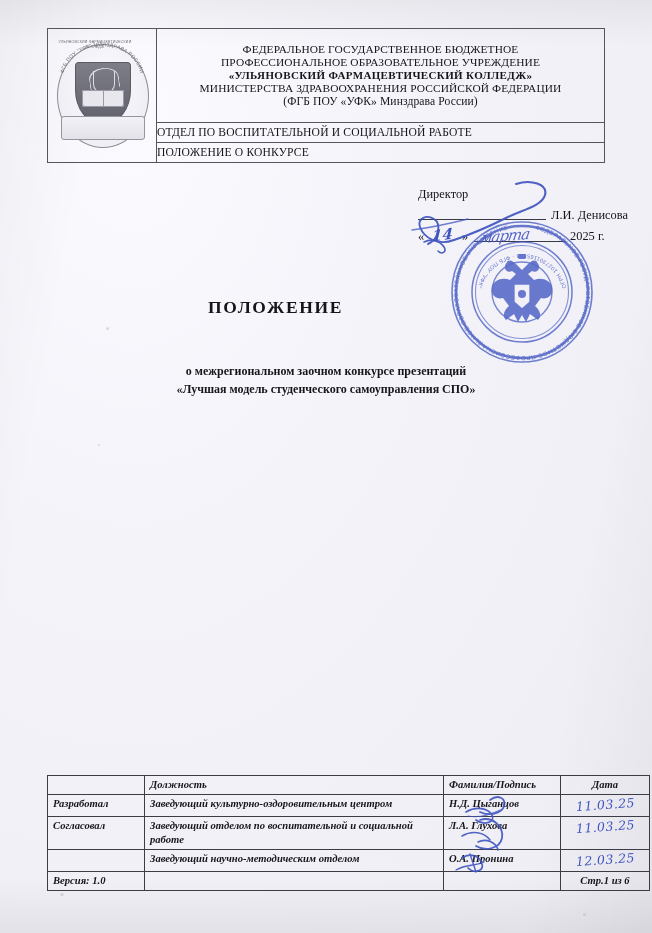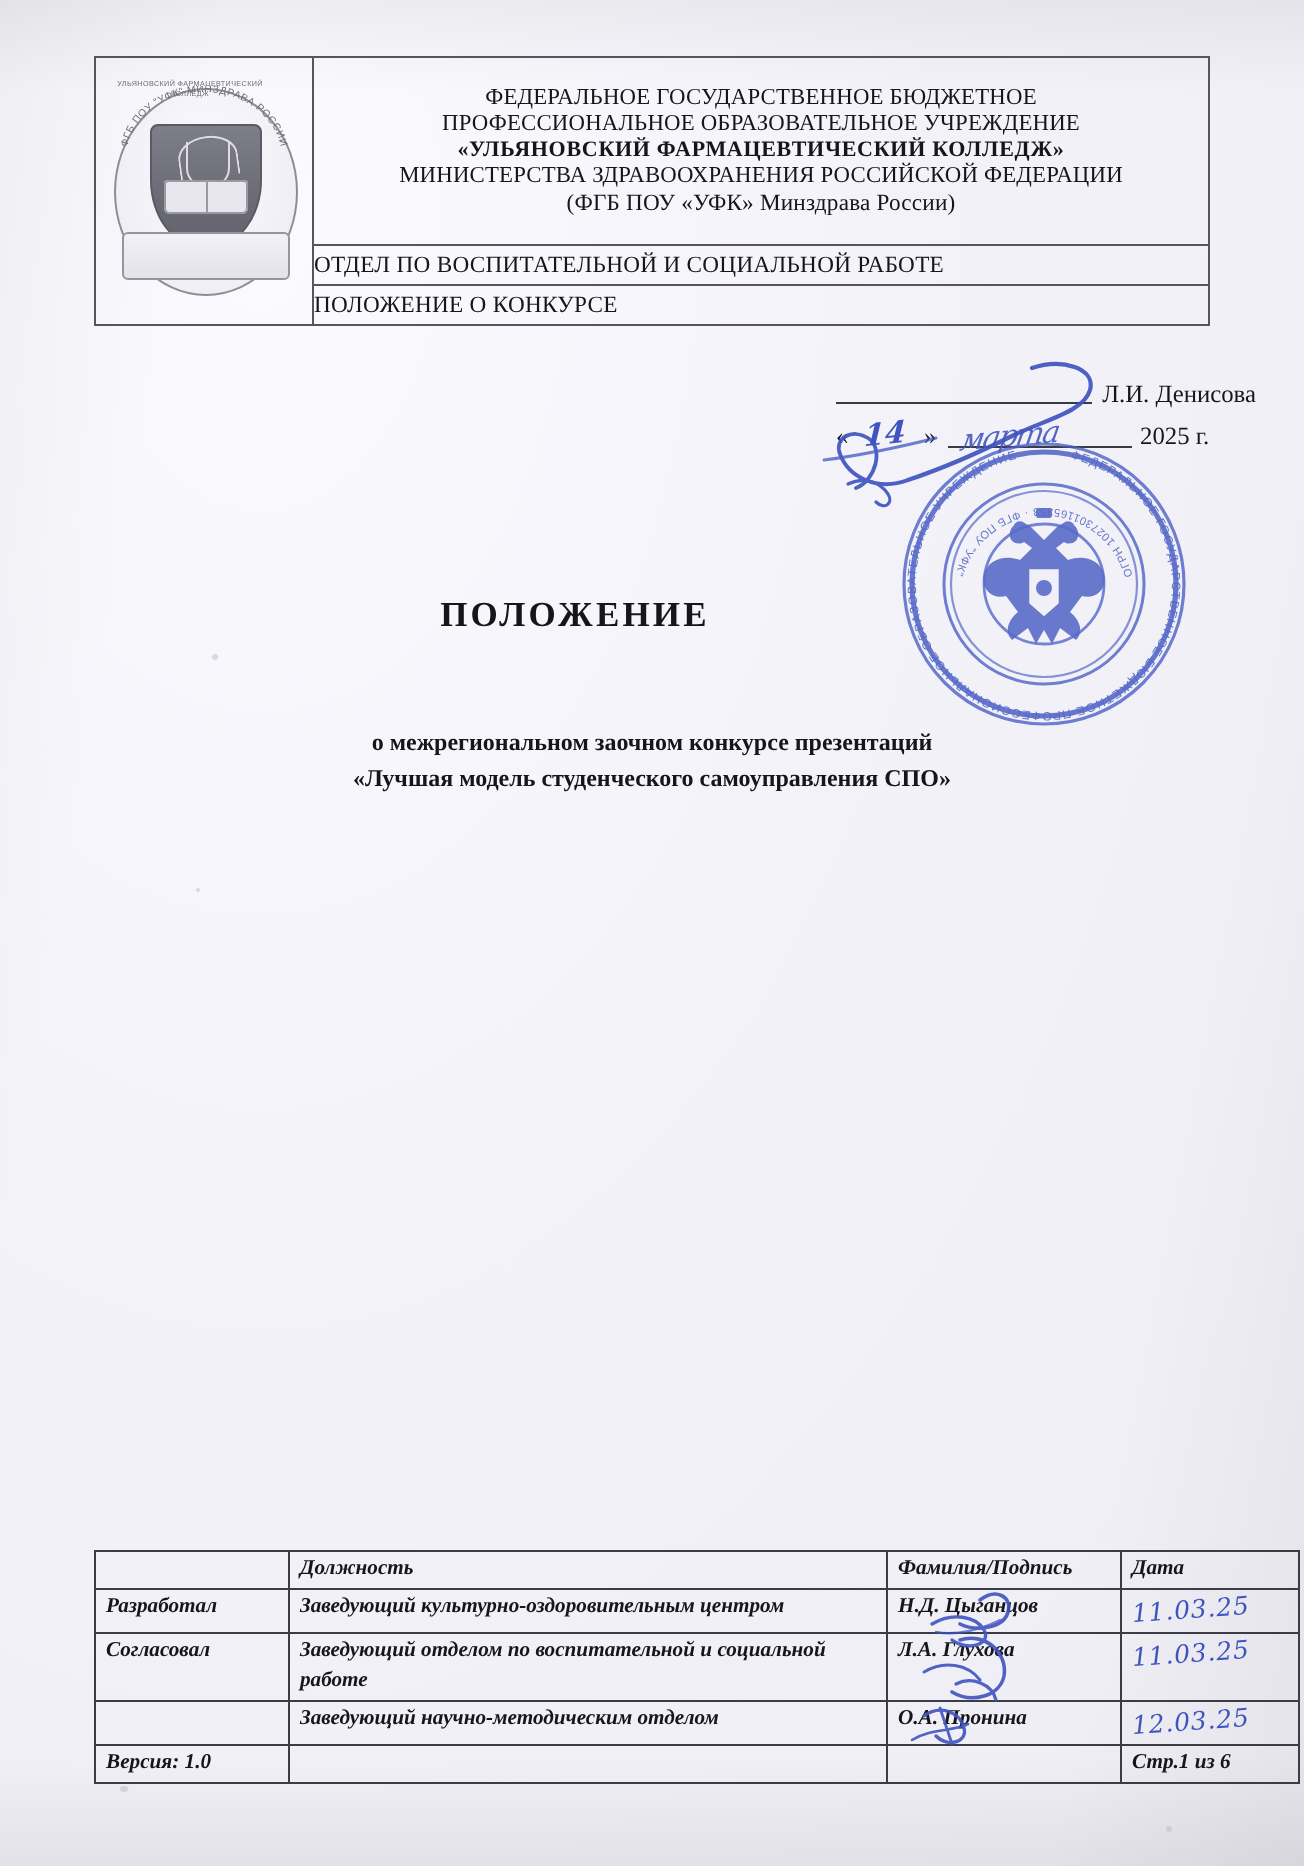--- a/index.html
+++ b/index.html
@@ -265,21 +265,21 @@
     width: 156px;
     height: 156px;
     z-index: 5;
     pointer-events: none;
     opacity: 0.93;
   }
 
   
   .doc-title {
     position: absolute;
-    left: 12px;
+    left: 0;
     top: 297px;
     width: 551px;
     text-align: center;
     font-size: 17.5px;
     font-weight: bold;
     letter-spacing: 1.6px;
     z-index: 2;
   }
   .doc-subtitle {
     position: absolute;
@@ -310,21 +310,21 @@
     font-size: 10.6px;
     font-style: italic;
     font-weight: bold;
     vertical-align: top;
     line-height: 1.34;
     position: relative;
   }
   .c-role   { width: 86px; }
   .c-pos    { width: 288px; }
   .c-name   { width: 106px; }
-  .c-date   { width: 78px; }
+  .c-date   { width: 78px; text-align: center; }
   .footer-table .hdr { font-weight: bold; }
   .footer-table .blank { }
   .ftr-ink {
     color: #3f54bf;
     font-family: "DejaVu Serif", serif;
     font-style: italic;
     font-weight: normal;
     font-size: 12.5px;
     letter-spacing: 0.4px;
     transform: rotate(-4deg);
@@ -392,20 +392,21 @@
     <tr>
       <td class="dept-cell">ОТДЕЛ ПО ВОСПИТАТЕЛЬНОЙ И СОЦИАЛЬНОЙ РАБОТЕ</td>
     </tr>
     <tr>
       <td class="doctype-cell">ПОЛОЖЕНИЕ О КОНКУРСЕ</td>
     </tr>
   </tbody>
     </table>
 
   <div class="approval">
+    <div class="ln">Директор</div>
     <div class="sig-row">
       <div class="sig-rule"></div>
       <div class="sig-name">Л.И. Денисова</div>
     </div>
     <div class="date-row">
       <span class="q1">«</span>
       <span class="hw-day">14</span>
       <span class="q2">»</span>
       <span class="date-rule"></span>
       <span class="hw-month">марта</span>

